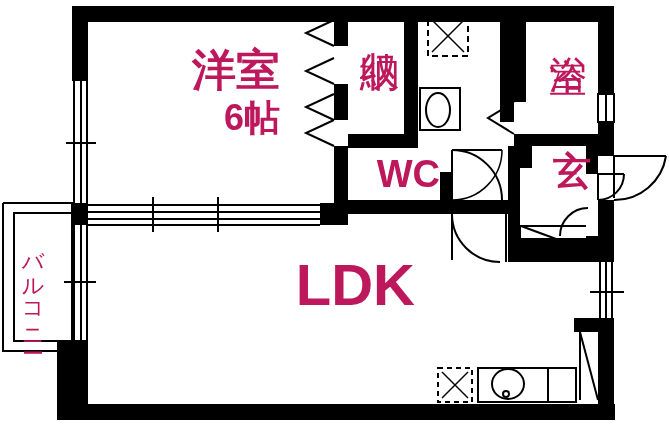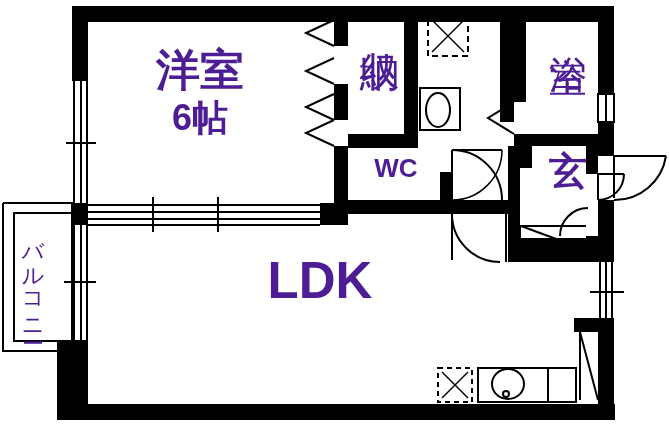--- a/index.html
+++ b/index.html
@@ -15,39 +15,39 @@
     font-family: "Liberation Sans", "DejaVu Sans", sans-serif;
     overflow: hidden;
   }
   #plan svg {
     position: absolute;
     left: 0;
     top: 0;
   }
   .room-label {
     position: absolute;
-    color: #4c1d95;
+    color: #be185d;
     font-weight: 700;
     line-height: 1.02;
-    text-align: center;
+    text-align: right;
     white-space: pre;
     user-select: none;
   }
   .vlabel {
     writing-mode: vertical-rl;
     text-orientation: upright;
     line-height: 1.0;
     letter-spacing: 1px;
     font-weight: 400;
   }
   .lbl-yoshitsu { left: 120px; top: 48px; width: 160px; font-size: 44px; }
   .lbl-yoshitsu .sub { font-size: 36px; }
-  .lbl-ldk { left: 225px; top: 255px; width: 190px; font-size: 51px; }
+  .lbl-ldk { left: 225px; top: 255px; width: 190px; font-size: 58px; }
   .lbl-shuno { left: 352px; top: 20px; width: 48px; font-size: 40px; }
-  .lbl-wc { left: 352px; top: 155px; width: 88px; font-size: 26px; }
+  .lbl-wc { left: 352px; top: 155px; width: 88px; font-size: 38px; }
   .lbl-yokushitsu { left: 533px; top: 26px; width: 54px; font-size: 38px; }
   .lbl-gen { left: 545px; top: 152px; width: 46px; font-size: 38px; }
   .lbl-balcony { left: 22px; top: 218px; height: 124px; font-size: 22px; }
 </style>
 </head>
 <body>
 
 <div id="plan">
 
   <svg width="669" height="426" viewBox="0 0 669 426">

